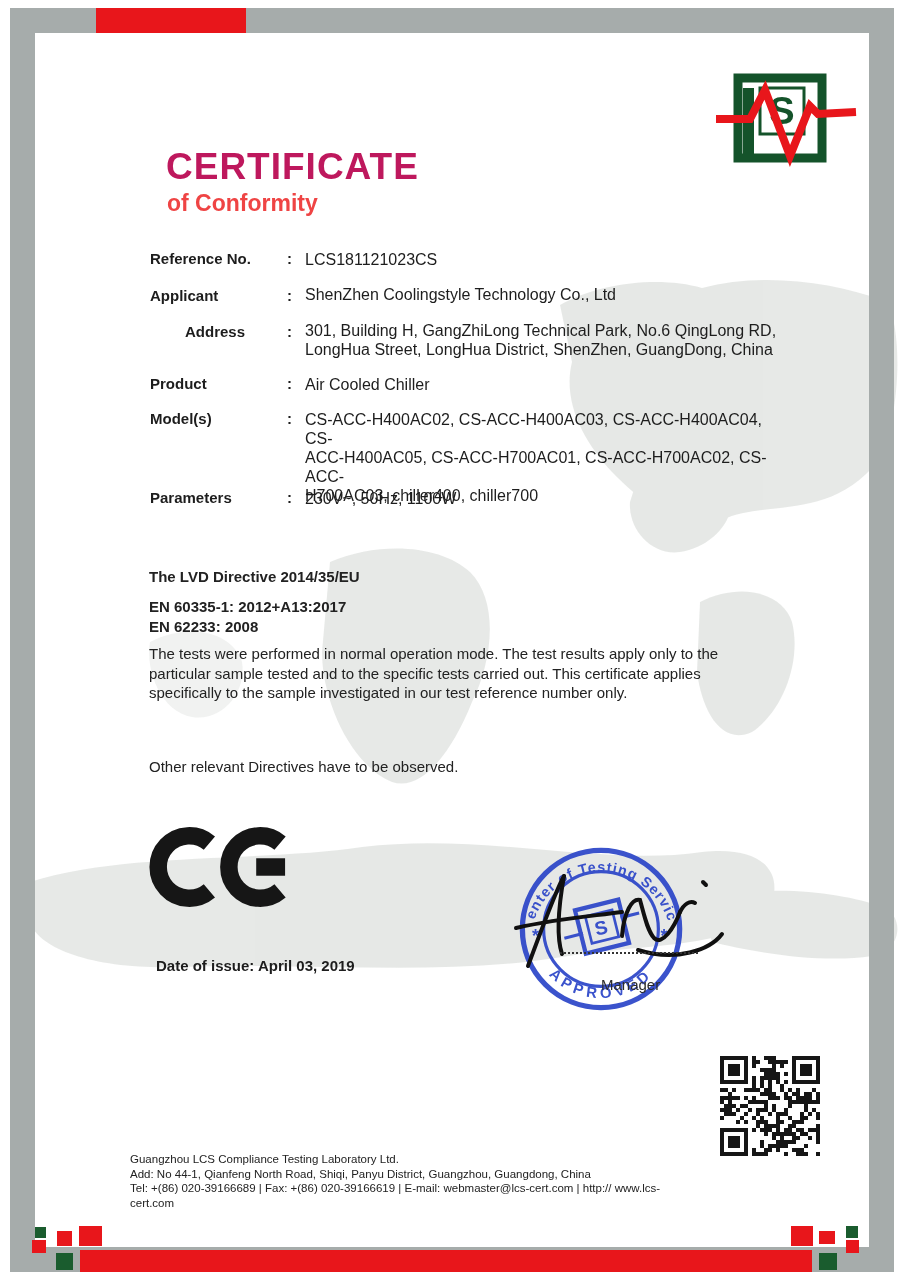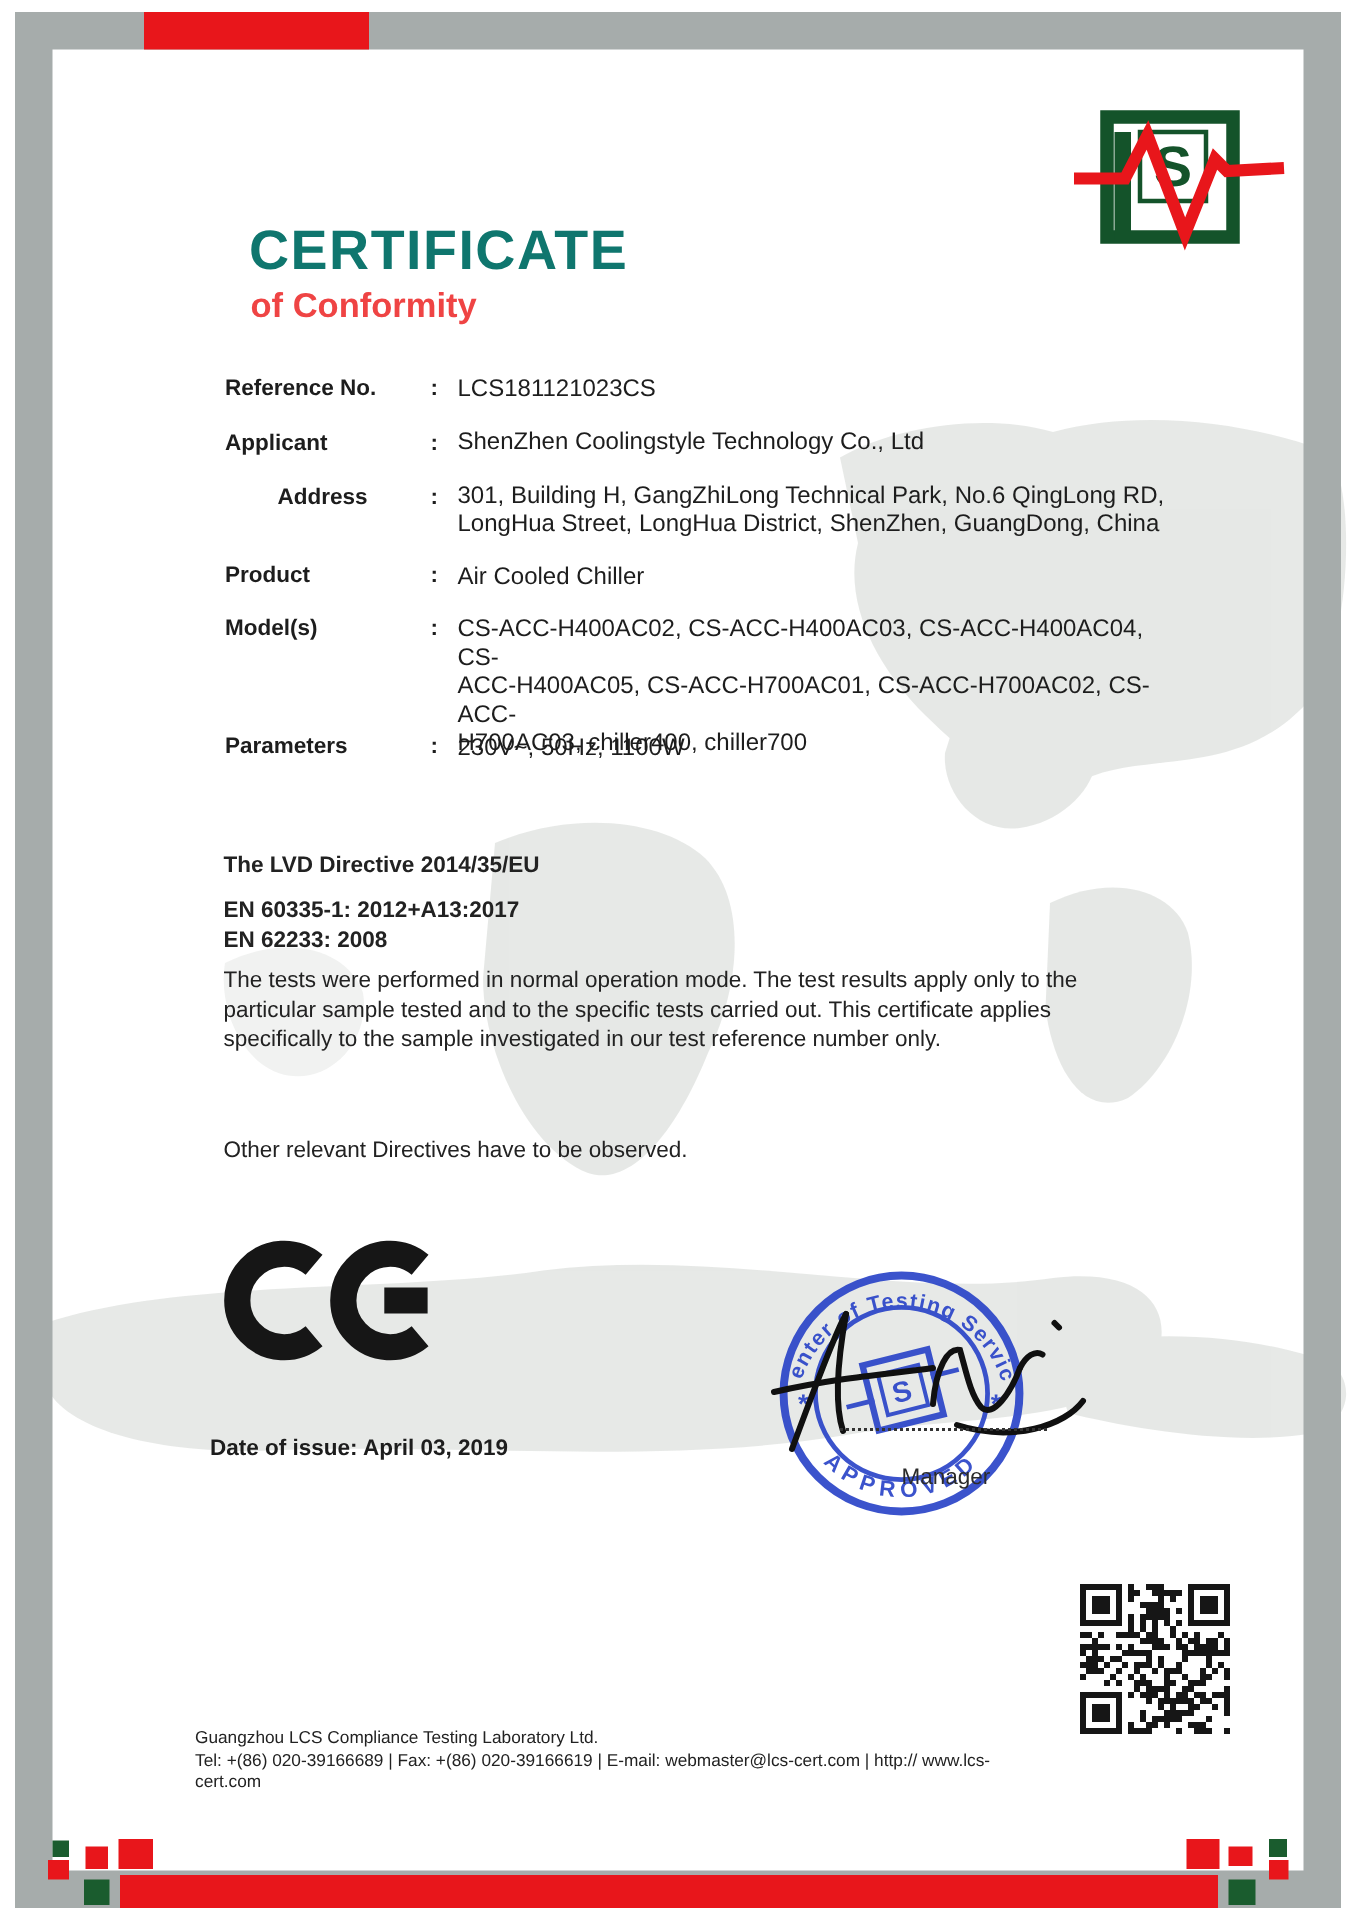--- a/index.html
+++ b/index.html
@@ -8,21 +8,21 @@
   .abs{position:absolute;}
   .ml{white-space:pre-line;}
   .bold{font-weight:bold;}
   
   .frame{position:absolute;background:#a6acab;}
   .redbar{position:absolute;background:#e8161b;}
   .sq{position:absolute;}
   .sq.red{background:#e8161b;}
   .sq.green{background:#1a5c2e;}
   
-  .title-main{font-size:37px;font-weight:bold;letter-spacing:1px;color:#0f766e;}
+  .title-main{font-size:37px;font-weight:bold;letter-spacing:1px;color:#be185d;}
   .title-sub{font-size:23px;font-weight:bold;color:#ef4444;}
   
   .lbl{position:absolute;left:150px;width:130px;font-size:15px;font-weight:bold;}
   .col{position:absolute;left:287px;font-size:15px;font-weight:bold;}
   .val{position:absolute;left:305px;width:480px;font-size:16px;font-weight:normal;line-height:19px;}
   
   .para{position:absolute;left:149px;width:650px;font-size:15px;line-height:19.5px;color:#222;}
   .issue-date{font-size:15px;font-weight:bold;}
   
   .footer-left{font-size:11.5px;line-height:14.5px;color:#222;}
@@ -128,21 +128,21 @@
   <div class="para ml layer" style="top:757px;">Other relevant Directives have to be observed.</div>
 
   <svg class="abs layer" style="left:146px;top:810px;" width="152" height="114" viewBox="0 0 200 110">
     <g fill="none" stroke="#161616" stroke-width="23">
       <path d="M 83.4 23.6 A 41 41 0 1 0 83.4 86.4"></path>
       <path d="M 176.4 23.6 A 41 41 0 1 0 176.4 86.4"></path>
       <path d="M 145 55 H 183"></path>
     </g>
   </svg>
 
-  <div class="abs layer issue-date" style="left:140px;top:957px;">Date of issue: April 03, 2019</div>
+  <div class="abs layer issue-date" style="left:156px;top:957px;">Date of issue: April 03, 2019</div>
 
   <svg class="abs layer" style="left:516px;top:844px;" width="170" height="170" viewBox="0 0 160 160">
     <g opacity="0.92">
       <circle cx="80" cy="80" r="74" fill="none" stroke="#2b45c8" stroke-width="5"></circle>
       <circle cx="80" cy="80" r="54" fill="none" stroke="#2b45c8" stroke-width="3"></circle>
       <defs>
         <path id="arcTop" d="M 17.5 71 A 66 66 0 0 1 142.5 71" fill="none"></path>
         <path id="arcBot" d="M 26 117 A 66 66 0 0 0 134 117" fill="none"></path>
       </defs>
       <text font-family="Liberation Sans, sans-serif" font-size="13.5" font-weight="bold" fill="#2b45c8" letter-spacing="1">
@@ -486,16 +486,17 @@
       <rect x="11" y="24" width="1" height="1" fill="#161616"></rect>
       <rect x="16" y="24" width="1" height="1" fill="#161616"></rect>
       <rect x="19" y="24" width="1" height="1" fill="#161616"></rect>
       <rect x="20" y="24" width="1" height="1" fill="#161616"></rect>
       <rect x="21" y="24" width="1" height="1" fill="#161616"></rect>
       <rect x="24" y="24" width="1" height="1" fill="#161616"></rect>
     </svg>
 
   <div class="abs layer footer-left" style="left:130px;top:1152px;width:560px;">
     <div>Guangzhou LCS Compliance Testing Laboratory Ltd.</div>
+    <div>Add: No 44-1, Qianfeng North Road, Shiqi, Panyu District, Guangzhou, Guangdong, China</div>
     <div>Tel: +(86) 020-39166689  |  Fax: +(86) 020-39166619  |  E-mail: webmaster@lcs-cert.com  |  http:// www.lcs-cert.com</div>
   </div>
 
 </div>
 
 </body></html>

